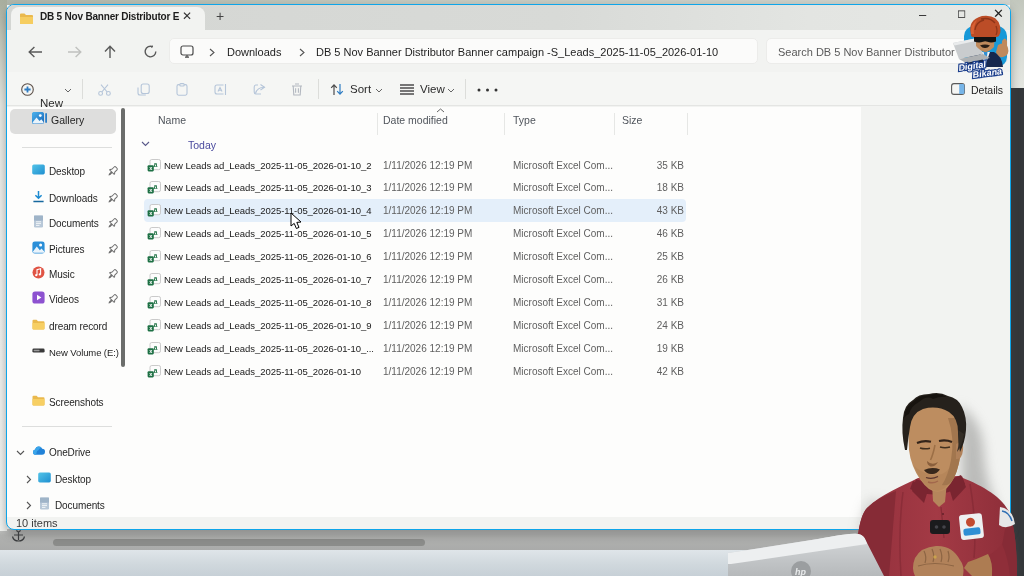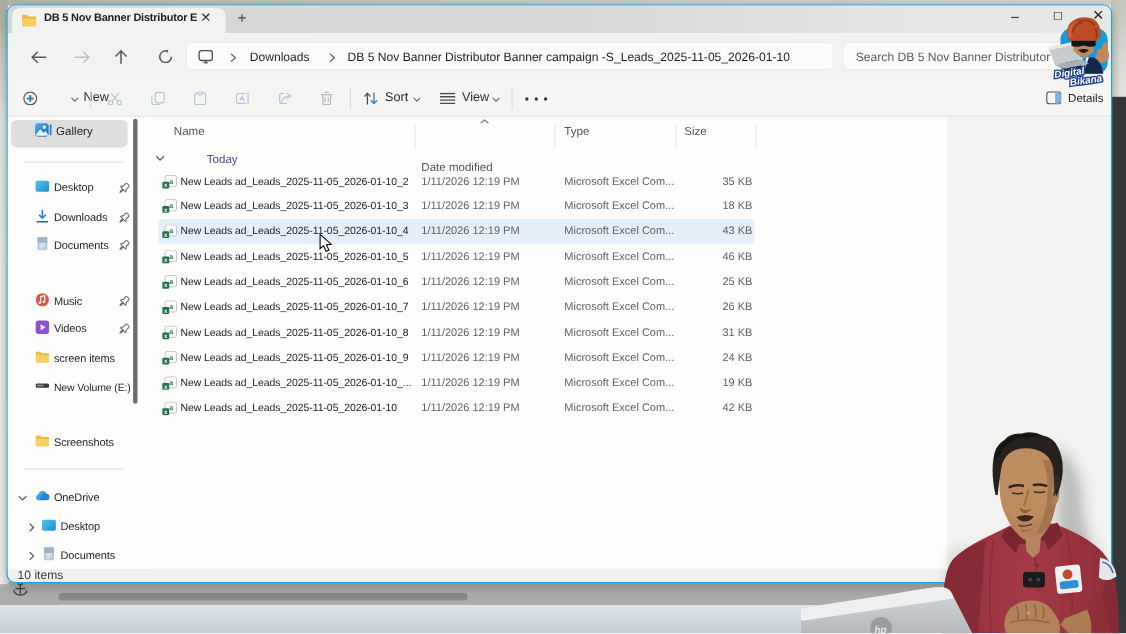--- a/index.html
+++ b/index.html
@@ -135,21 +135,21 @@
           <span>Search DB 5 Nov Banner Distributor B</span>
         </div>
     </div>
 
     <div class="abs" id="toolbar">
 
       <svg class="abs" style="left:14px; top:11px;" width="13" height="13" viewBox="0 0 13 13">
         <circle cx="6.5" cy="6.5" r="5.8" fill="none" stroke="#5c5049" stroke-width="1.1"></circle>
         <path d="M6.5 3.4 L6.5 9.6 M3.4 6.5 L9.6 6.5" stroke="#2e7cc2" stroke-width="1.8"></path>
       </svg>
-      <span class="abs" style="left:33px; top:11px; font-size:11.5px; color:#2b2b2b;margin-left:36px;">New</span>
+      <span class="abs" style="left:33px; top:25px; font-size:11.5px; color:#2b2b2b;">New</span>
       <svg class="abs" style="left:57px; top:16px;" width="8" height="5" viewBox="0 0 8 5">
           <path d="M1 1 L4 4 L7 1" fill="none" stroke="#666" stroke-width="1"></path>
         </svg>
       <div class="tsep" style="left:75px;"></div>
 
       <svg class="abs" style="left:91px; top:12px;" width="13" height="12" viewBox="0 0 13 12" fill="none" stroke="#b5c5d9" stroke-width="1.1">
         <circle cx="2.6" cy="9.4" r="1.9"></circle>
           <circle cx="10.4" cy="9.4" r="1.9"></circle>
         <path d="M3.8 8 L10 .6 M9.2 8 L3 .6"></path>
       </svg>
@@ -266,20 +266,33 @@
               <rect x="2" y="0.6" width="9" height="5" fill="#9fb4c8"></rect>
               <path d="M4 6.8 L9 6.8 M4 8.6 L9 8.6 M4 10.4 L7.5 10.4" stroke="#ffffff" stroke-width="0.8"></path>
             </svg>
           <span class="lbl">Documents</span>
           <svg class="pin" viewBox="0 0 12 12">
               <g transform="rotate(45 6 6)">
                 <path d="M6 1.2 Q8 1.2 8 2 L8 5.6 Q9.2 6.4 9.2 7.6 L6.5 7.6 L6.5 10.6 L6 11.4 L5.5 10.6 L5.5 7.6 L2.8 7.6 Q2.8 6.4 4 5.6 L4 2 Q4 1.2 6 1.2 Z" fill="none" stroke="#6e6e6e" stroke-width="1"></path>
               </g>
             </svg>
         </div>
+        <div class="side-item" style="top:131px;">
+          <svg class="ico" viewBox="0 0 13 13">
+              <rect x="0.4" y="0.4" width="12.2" height="12.2" rx="2.4" fill="#2b8fd8"></rect>
+              <circle cx="8.6" cy="4" r="1.5" fill="#fff"></circle>
+              <path d="M0.8 10.8 L4.8 5.6 L7.8 9.2 L9.5 7.4 L12.2 10.6 L12.2 11.8 L1.6 11.8 Z" fill="#eaf4fb"></path>
+            </svg>
+          <span class="lbl">Pictures</span>
+          <svg class="pin" viewBox="0 0 12 12">
+              <g transform="rotate(45 6 6)">
+                <path d="M6 1.2 Q8 1.2 8 2 L8 5.6 Q9.2 6.4 9.2 7.6 L6.5 7.6 L6.5 10.6 L6 11.4 L5.5 10.6 L5.5 7.6 L2.8 7.6 Q2.8 6.4 4 5.6 L4 2 Q4 1.2 6 1.2 Z" fill="none" stroke="#6e6e6e" stroke-width="1"></path>
+              </g>
+            </svg>
+        </div>
         <div class="side-item" style="top:156px;padding-left:15px;">
           <svg class="ico" viewBox="0 0 13 13">
               <circle cx="6.5" cy="6.5" r="6" fill="#e05444"></circle>
               <path d="M5 9.2 L5 3.6 L8.6 2.8 L8.6 8.4" stroke="#fff" stroke-width="1.1" fill="none"></path>
               <circle cx="4.2" cy="9.2" r="1.1" fill="#fff"></circle>
               <circle cx="7.8" cy="8.4" r="1.1" fill="#fff"></circle>
             </svg>
           <span class="lbl">Music</span>
           <svg class="pin" viewBox="0 0 12 12">
               <g transform="rotate(45 6 6)">
@@ -297,21 +310,21 @@
               <g transform="rotate(45 6 6)">
                 <path d="M6 1.2 Q8 1.2 8 2 L8 5.6 Q9.2 6.4 9.2 7.6 L6.5 7.6 L6.5 10.6 L6 11.4 L5.5 10.6 L5.5 7.6 L2.8 7.6 Q2.8 6.4 4 5.6 L4 2 Q4 1.2 6 1.2 Z" fill="none" stroke="#6e6e6e" stroke-width="1"></path>
               </g>
             </svg>
         </div>
         <div class="side-item" style="top:208px;">
           <svg class="ico" viewBox="0 0 13 13">
               <path d="M0.5 2.8 Q0.5 1.8 1.5 1.8 L4.6 1.8 L6 3.2 L11.5 3.2 Q12.5 3.2 12.5 4.2 L12.5 10.6 Q12.5 11.6 11.5 11.6 L1.5 11.6 Q0.5 11.6 0.5 10.6 Z" fill="#eab94d"></path>
               <path d="M0.5 5 L12.5 5 L12.5 10.6 Q12.5 11.6 11.5 11.6 L1.5 11.6 Q0.5 11.6 0.5 10.6 Z" fill="#f7cf63"></path>
             </svg>
-          <span class="lbl">screen items</span>
+          <span class="lbl">dream record</span>
         </div>
         <div class="side-item" style="top:234px;">
           <svg class="ico" viewBox="0 0 13 13">
               <rect x="0.4" y="4.6" width="12.2" height="4" rx="1.4" fill="#3a3a3a"></rect>
               <rect x="1.6" y="5.8" width="6" height="1.4" rx="0.7" fill="#9a9a9a"></rect>
             </svg>
           <span class="lbl" style="font-size:9.5px;">New Volume (E:)</span>
         </div>
         <div class="side-item" style="top:284px;">
           <svg class="ico" viewBox="0 0 13 13">
@@ -347,21 +360,21 @@
           <svg class="abs" style="left:31px; top:3px; width:13px; height:13px;" viewBox="0 0 13 13">
               <rect x="2" y="0.6" width="9" height="11.8" rx="1.2" fill="#b8c8d8"></rect>
               <rect x="2" y="0.6" width="9" height="5" fill="#9fb4c8"></rect>
               <path d="M4 6.8 L9 6.8 M4 8.6 L9 8.6 M4 10.4 L7.5 10.4" stroke="#ffffff" stroke-width="0.8"></path>
             </svg>
           <span class="lbl" style="left:48px;">Documents</span>
         </div>
       </div>
       <div class="abs" id="fpanel">
         <span class="hdr" style="left:20px;">Name</span>
-        <span class="hdr" style="left:245px;margin-top:32px;">Date modified</span>
+        <span class="hdr" style="left:245px;">Date modified</span>
         <span class="hdr" style="left:375px;">Type</span>
         <span class="hdr" style="left:484px;">Size</span>
         <svg class="abs" style="left:298px; top:1px;" width="9" height="5" viewBox="0 0 9 5">
             <path d="M1 4 L4.5 1 L8 4" fill="none" stroke="#666" stroke-width="1"></path>
           </svg>
         <div class="hsep" style="left:239px;"></div>
         <div class="hsep" style="left:366px;"></div>
         <div class="hsep" style="left:476px;"></div>
         <div class="hsep" style="left:549px;"></div>
         <svg class="abs" style="left:3px; top:33px;" width="9" height="7" viewBox="0 0 9 7">

